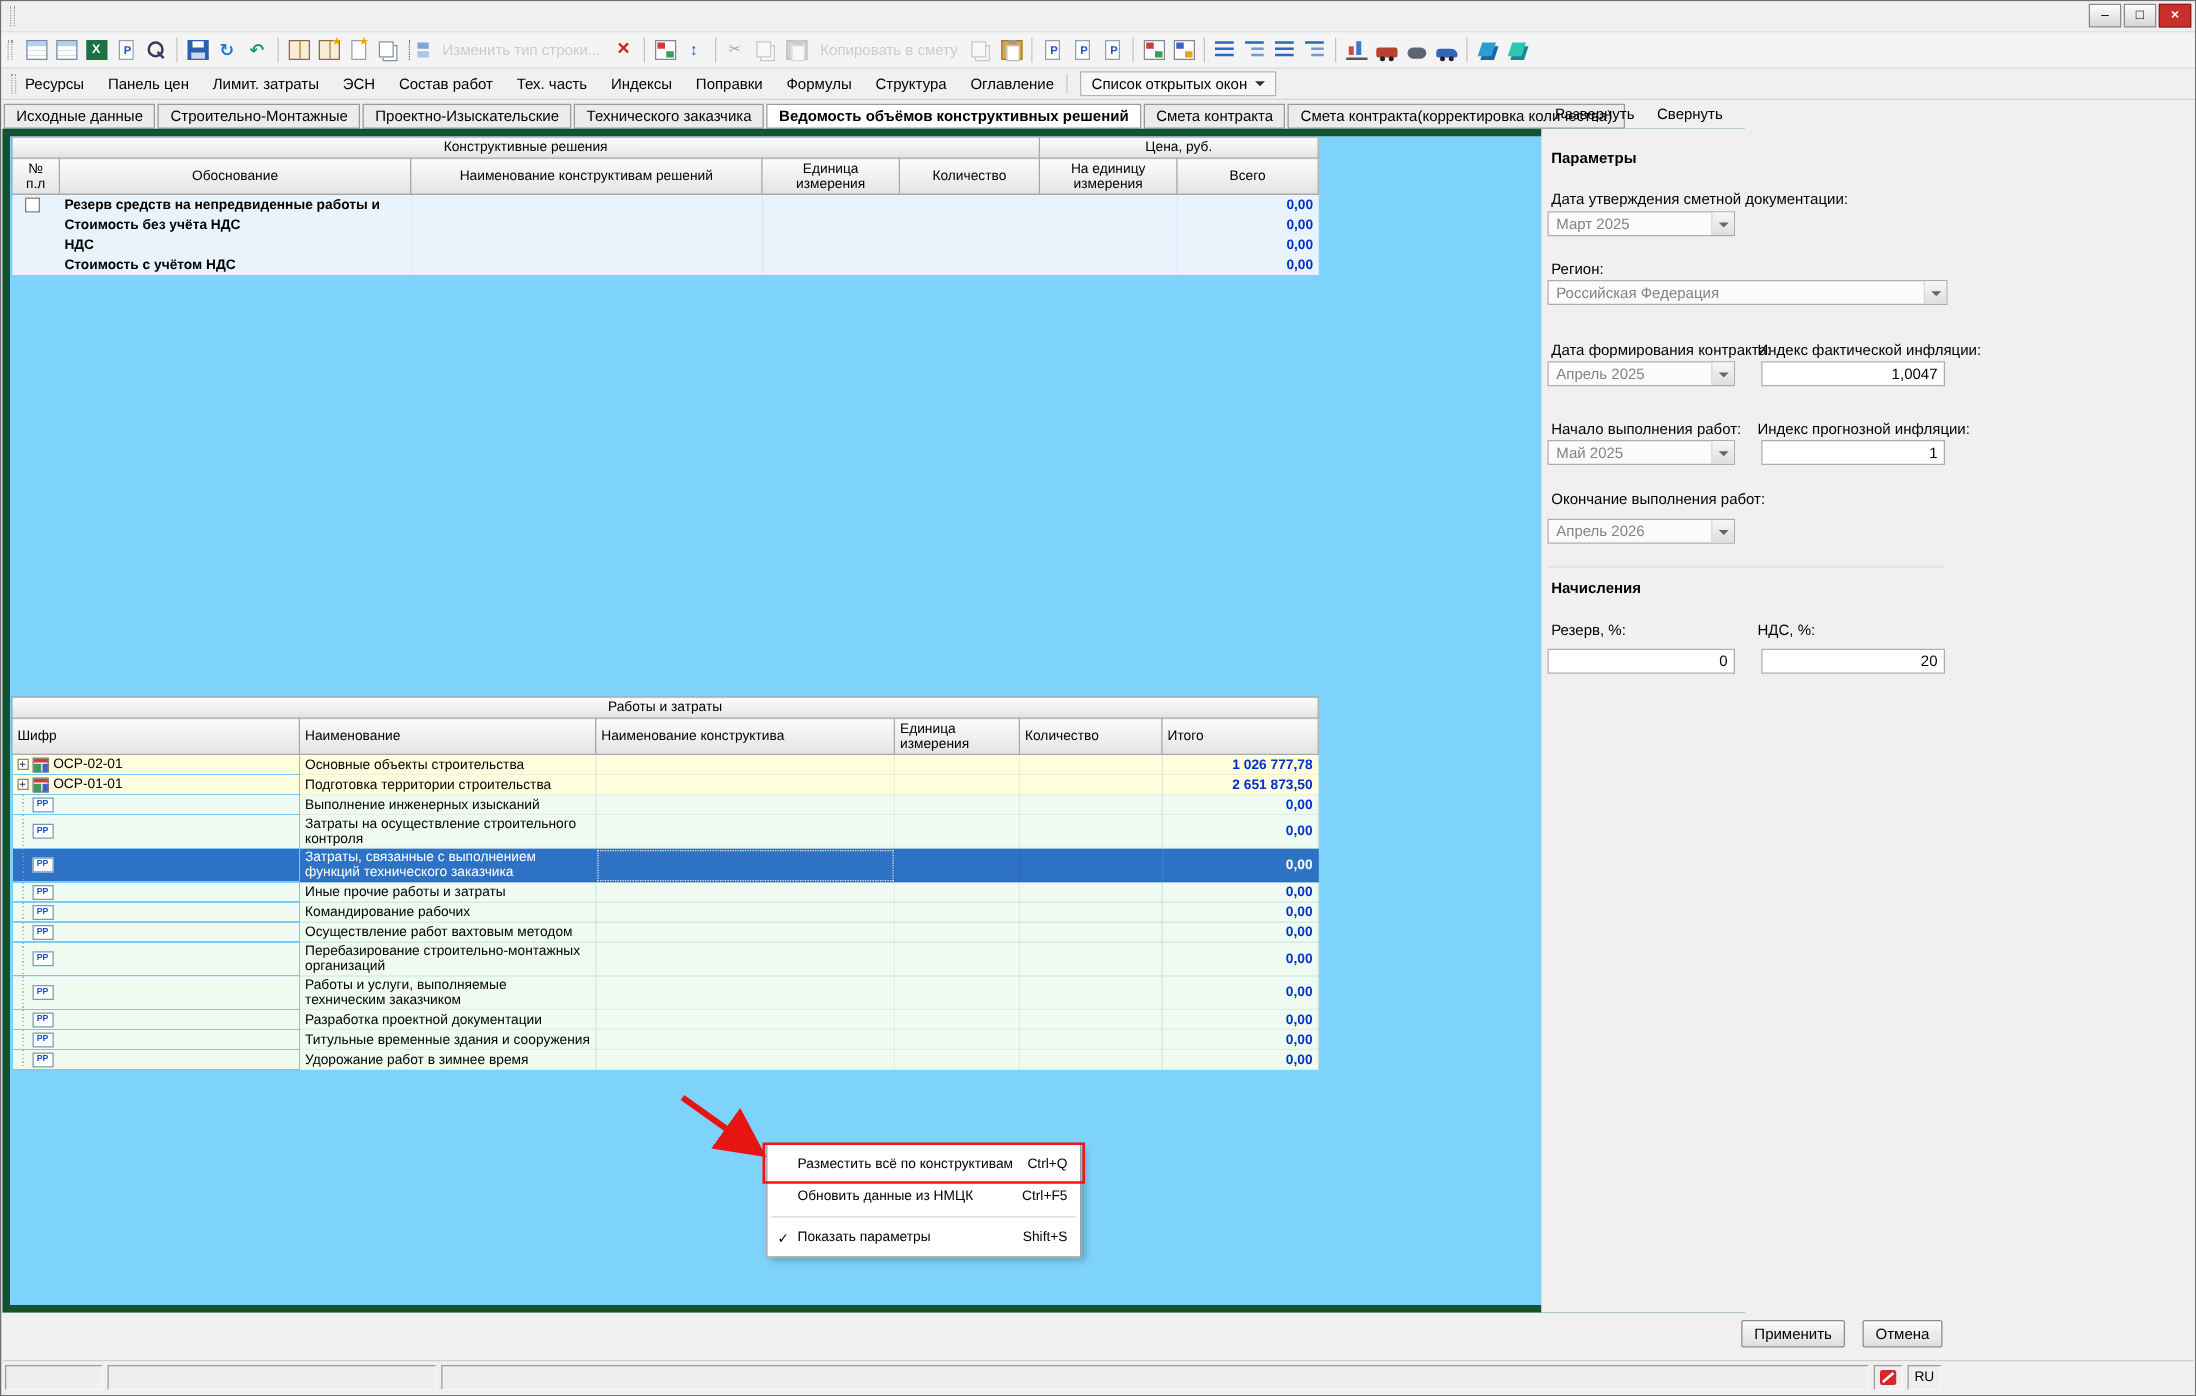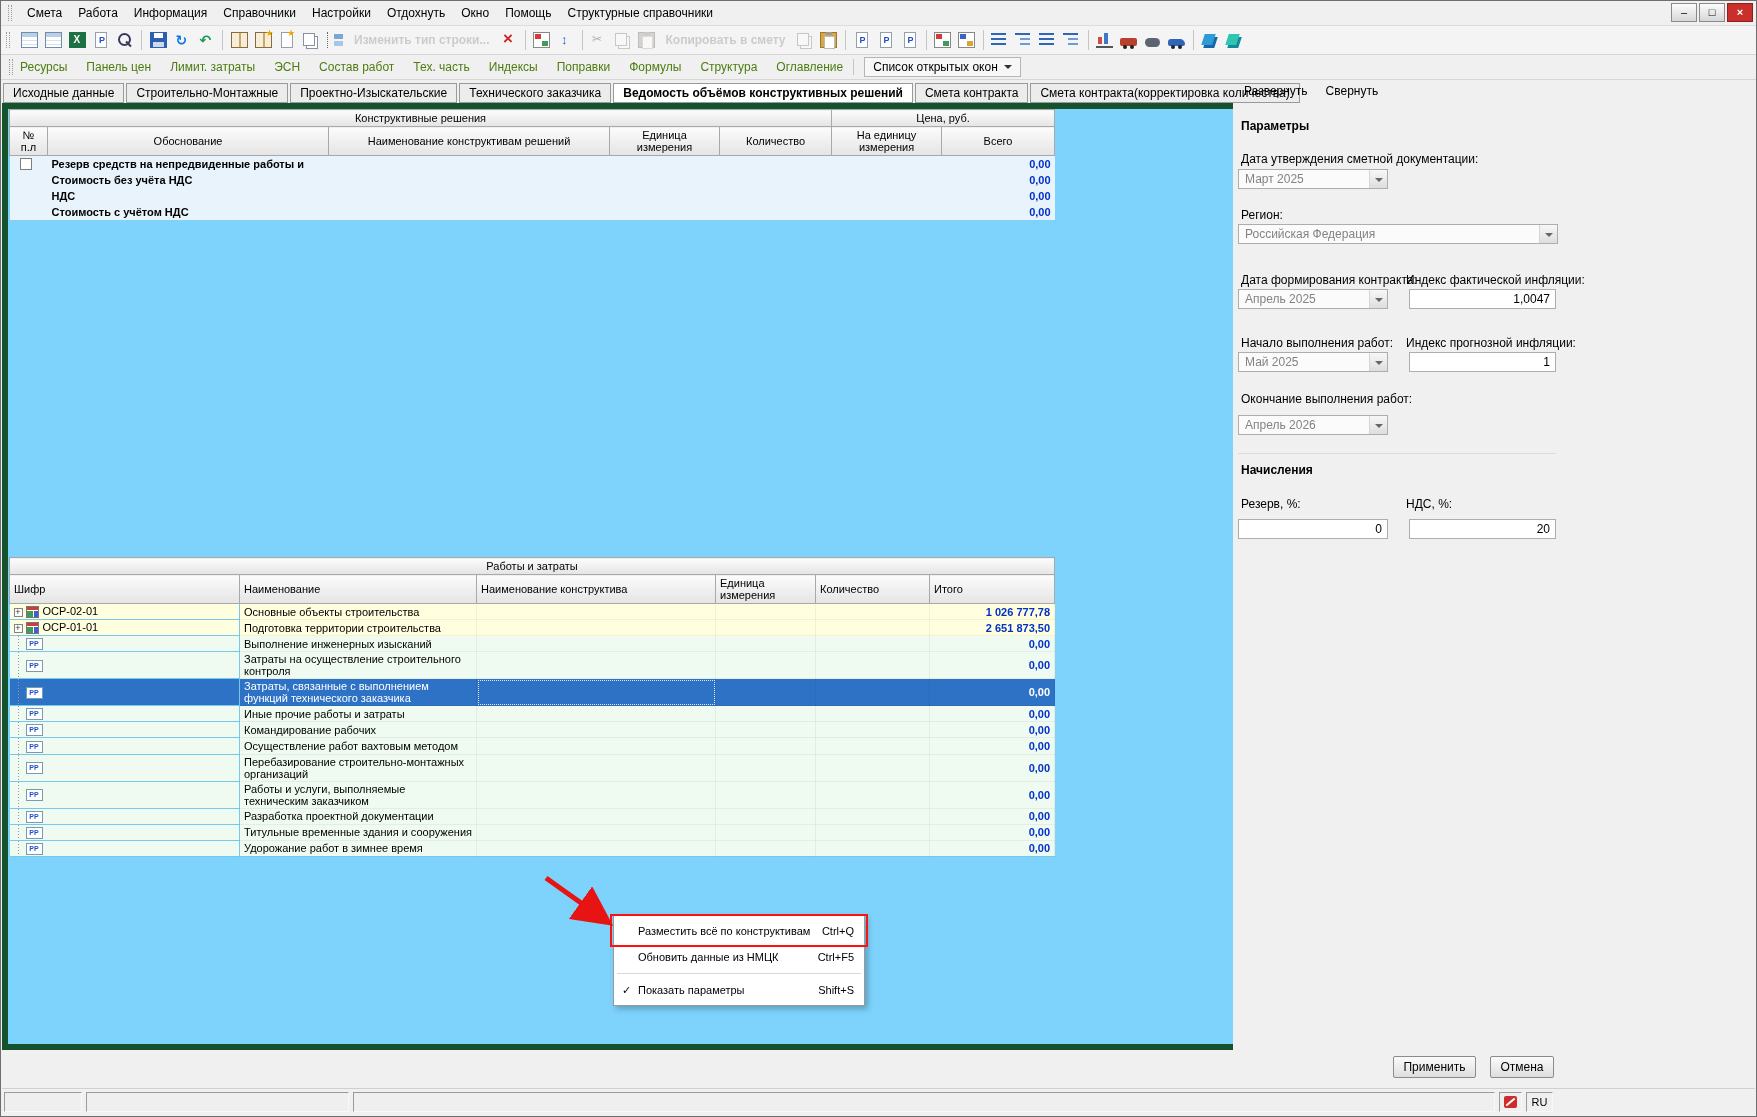--- a/index.html
+++ b/index.html
@@ -49,21 +49,21 @@
   .k-chart{border-bottom:2px solid #555;}.k-chart::before{content:"";left:2px;bottom:2px;width:4px;height:7px;background:#d04a4a;}.k-chart::after{content:"";left:8px;bottom:2px;width:4px;height:11px;background:#3c78c8;}
   .k-truck{background:#b8402e;height:8px;margin-top:4px;border-radius:2px;}.k-truck::after{content:"";left:3px;bottom:-3px;width:4px;height:4px;background:#222;border-radius:50%;box-shadow:7px 0 0 #222;}
   .k-cloud{background:#5c6470;width:15px;height:9px;border-radius:6px;margin-top:4px;}
   .k-car{background:#2f66b8;height:7px;margin-top:5px;border-radius:3px 5px 2px 2px;}.k-car::after{content:"";left:3px;bottom:-3px;width:4px;height:4px;background:#222;border-radius:50%;box-shadow:7px 0 0 #222;}
   .k-layers{width:11px;height:11px;background:#2e9bd6;transform:skewX(-18deg);box-shadow:3px 3px 0 #1565a8;margin:-2px 4px 0 2px;}
   .k-layers2{width:11px;height:11px;background:#2ec6b0;transform:skewX(-18deg);box-shadow:3px 3px 0 #148a98;margin:-2px 4px 0 2px;}
 
   
   .toolbar2{position:absolute;top:54px;left:0;right:0;height:25px;background:#f0f0f0;border-bottom:1px solid #d6d6d6;display:flex;align-items:center;padding-left:6px;}
   .tb2-items{display:flex;align-items:center;gap:19px;}
-  .tb2-item{color:#4d7c0f;white-space:nowrap;}
+  .tb2-item{color:#000000;white-space:nowrap;}
   .tb2-sep{width:1px;height:16px;background:#c5c5c5;margin:0 10px;}
   .tb2-openwin{display:flex;align-items:center;gap:6px;border:1px solid #b5b5b5;background:#f7f7f7;padding:2px 8px;color:#000;}
   .dd-arrow{width:0;height:0;border-left:4px solid transparent;border-right:4px solid transparent;border-top:4px solid #333;display:inline-block;}
 
   
   .tabbar{position:absolute;top:79px;left:0;right:0;height:23px;background:#f0f0f0;display:flex;align-items:flex-end;padding-left:2px;}
   .tab{border:1px solid #9a9a9a;background:#ececec;padding:2px 9px 3px;margin-right:2px;height:20px;white-space:nowrap;flex:none;}
   .tab.active{background:#fff;font-weight:bold;}
   .tab-actions{position:absolute;left:1243px;top:4px;display:flex;gap:18px;}
 
@@ -120,41 +120,30 @@
   .kb-ico{position:absolute;left:4px;top:3px;width:13px;height:12px;background:#cf2b2b;border-radius:2px;}
   .kb-ico::after{content:"";position:absolute;left:1px;top:5px;width:11px;height:2px;background:#fff;transform:rotate(-40deg);}
 </style>
 </head>
 <body>
 
 <div class="app">
 
   <div class="menubar">
     <span class="grip"></span>
-    <div id="menu-items" style="display:flex;">
-        <span class="menu-item">Смета</span>
-        <span class="menu-item">Работа</span>
-        <span class="menu-item">Информация</span>
-        <span class="menu-item">Справочники</span>
-        <span class="menu-item">Настройки</span>
-        <span class="menu-item">Отдохнуть</span>
-        <span class="menu-item">Окно</span>
-        <span class="menu-item">Помощь</span>
-        <span class="menu-item">Структурные справочники</span>
-      </div>
     <div class="win-controls">
       <div class="win-btn"><span>–</span></div>
       <div class="win-btn"><span>□</span></div>
       <div class="win-btn close"><span>×</span></div>
     </div>
   </div>
 
   <div class="toolbar1">
     <span class="grip"></span>
-    <div id="toolbar-icons" style="display:flex;align-items:center;font-weight:bold;">
+    <div id="toolbar-icons" style="display:flex;align-items:center;">
         <div class="tb-btn">
           <span class="tbi k-grid"></span>
         </div>
         <div class="tb-btn">
           <span class="tbi k-grid"></span>
         </div>
         <div class="tb-btn">
           <span class="tbi k-excel"></span>
         </div>
         <div class="tb-btn">

